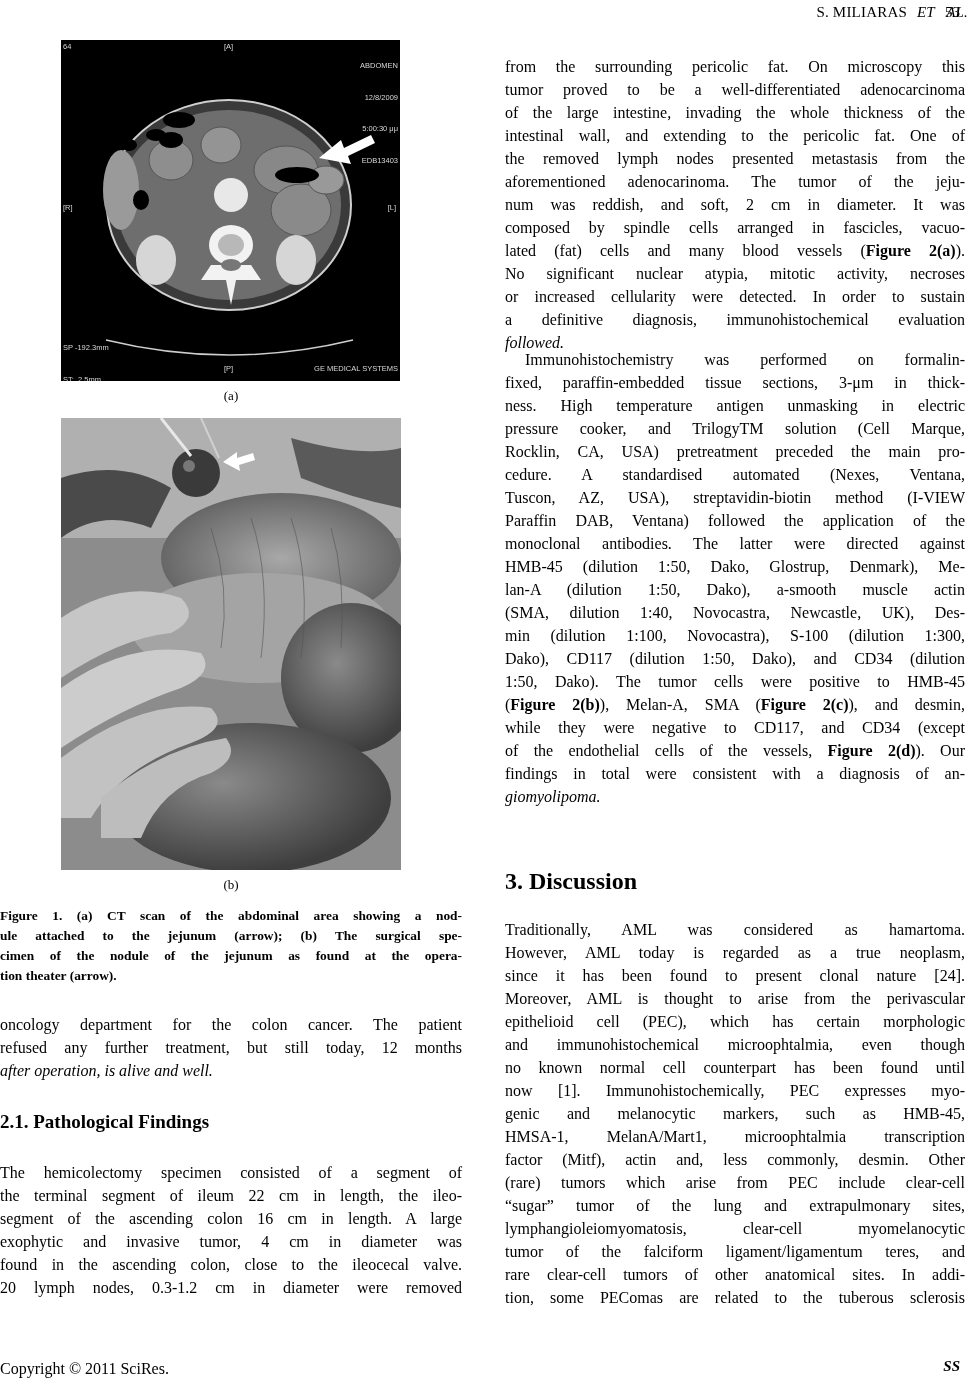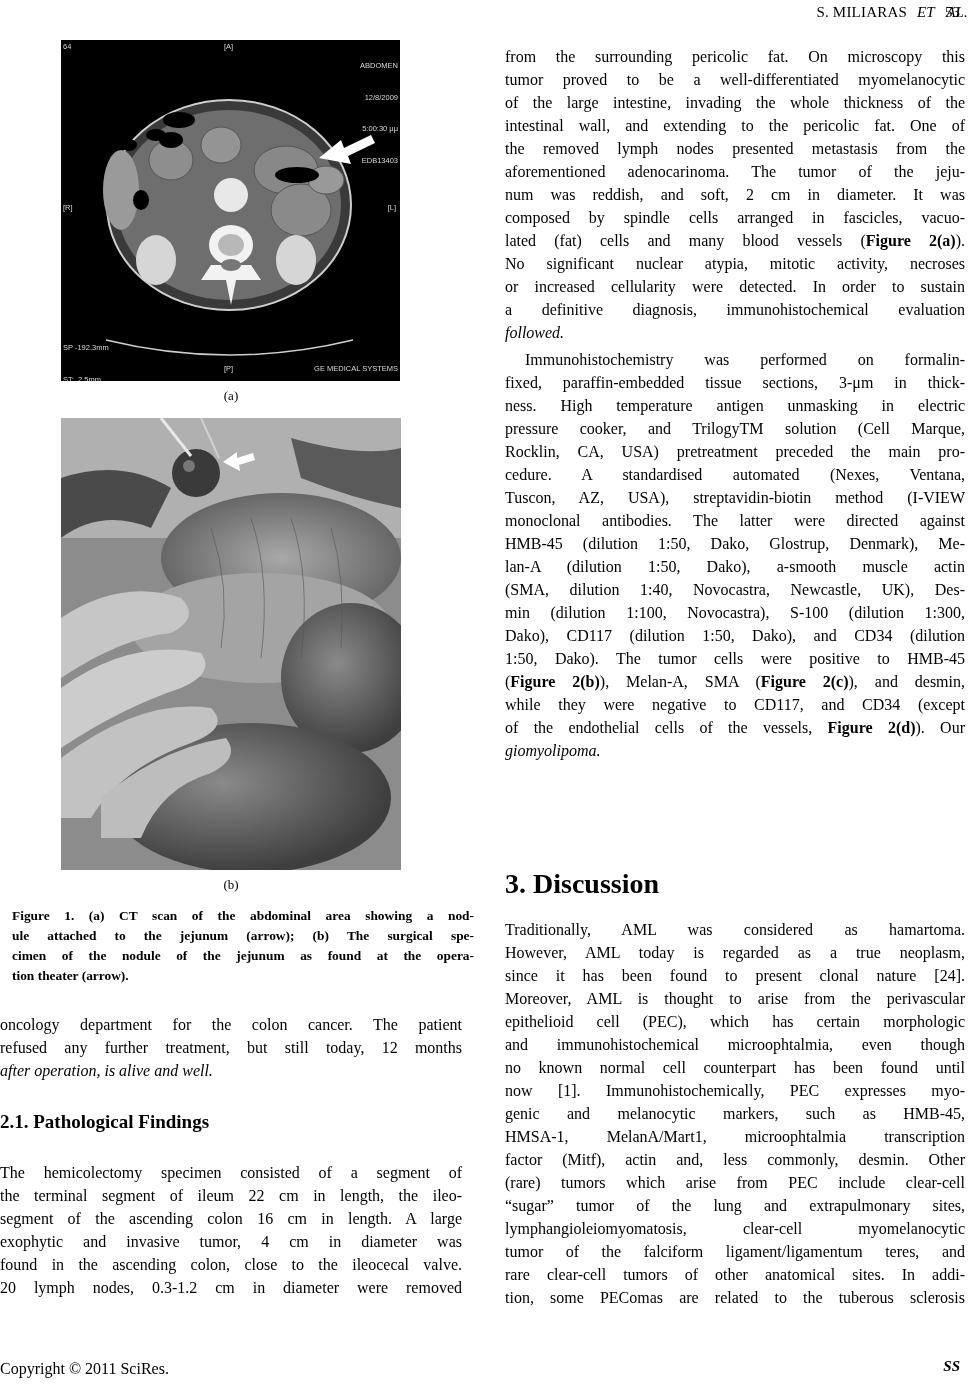--- a/index.html
+++ b/index.html
@@ -24,21 +24,21 @@
   }
   .fig-label {
     position: absolute; width: 462px; text-align: center; font-size: 13px;
   }
   .fig-b {
     position: absolute; left: 61px; top: 418px; width: 340px; height: 452px;
     background: #7a7a7a; overflow: hidden;
   }
   .caption {
     position: absolute; left: 0; top: 906px; width: 462px; font-weight: bold;
-    font-size: 13.4px; line-height: 20px; text-align: justify; text-align-last: left; padding-left: 12px;
+    font-size: 13.4px; line-height: 20px; text-align: justify; text-align-last: left;
   }
   .caption .line { display: block; text-align: justify; text-align-last: justify; }
   .caption .line.last { text-align-last: left; }
 
   .para {
     position: absolute; font-size: 16px; line-height: 23px;
   }
   .para .line { display: block; text-align: justify; text-align-last: justify; white-space: nowrap; }
   .para .line.last { text-align-last: left; font-style: italic; }
   .para .line.indent { padding-left: 20px; }
@@ -180,56 +180,58 @@
 <div class="heading" style="left:0;top:1111px">2.1. Pathological Findings</div>
 <div class="para" style="left:0;top:1161px;width:462px">
   <span class="line">The hemicolectomy specimen consisted of a segment of</span>
   <span class="line">the terminal segment of ileum 22 cm in length, the ileo-</span>
   <span class="line">segment of the ascending colon 16 cm in length. A large</span>
   <span class="line">exophytic and invasive tumor, 4 cm in diameter was</span>
   <span class="line">found in the ascending colon, close to the ileocecal valve.</span>
   <span class="line">20 lymph nodes, 0.3-1.2 cm in diameter were removed</span>
 </div>
 
-<div class="para rich" style="left:505px;top:45px;width:460px">
+<div class="para rich" style="left:505px;top:55px;width:460px">
     <span class="line">from the surrounding pericolic fat. On microscopy this</span>
-    <span class="line">tumor proved to be a well-differentiated myomelanocytic</span>
+    <span class="line">tumor proved to be a well-differentiated adenocarcinoma</span>
     <span class="line">of the large intestine, invading the whole thickness of the</span>
     <span class="line">intestinal wall, and extending to the pericolic fat. One of</span>
     <span class="line">the removed lymph nodes presented metastasis from the</span>
     <span class="line">aforementioned adenocarinoma. The tumor of the jeju-</span>
     <span class="line">num was reddish, and soft, 2 cm in diameter. It was</span>
     <span class="line">composed by spindle cells arranged in fascicles, vacuo-</span>
     <span class="line">lated (fat) cells and many blood vessels (<b>Figure 2(a)</b>).</span>
     <span class="line">No significant nuclear atypia, mitotic activity, necroses</span>
     <span class="line">or increased cellularity were detected. In order to sustain</span>
     <span class="line">a definitive diagnosis, immunohistochemical evaluation</span>
     <span class="line last">followed.</span>
   </div>
 <div class="para rich" style="left:505px;top:348px;width:460px">
     <span class="line indent">Immunohistochemistry was performed on formalin-</span>
     <span class="line">fixed, paraffin-embedded tissue sections, 3-μm in thick-</span>
     <span class="line">ness. High temperature antigen unmasking in electric</span>
     <span class="line">pressure cooker, and TrilogyTM solution (Cell Marque,</span>
     <span class="line">Rocklin, CA, USA) pretreatment preceded the main pro-</span>
     <span class="line">cedure. A standardised automated (Nexes, Ventana,</span>
     <span class="line">Tuscon, AZ, USA), streptavidin-biotin method (I-VIEW</span>
+    <span class="line">Paraffin DAB, Ventana) followed the application of the</span>
     <span class="line">monoclonal antibodies. The latter were directed against</span>
     <span class="line">HMB-45 (dilution 1:50, Dako, Glostrup, Denmark), Me-</span>
     <span class="line">lan-A (dilution 1:50, Dako), a-smooth muscle actin</span>
     <span class="line">(SMA, dilution 1:40, Novocastra, Newcastle, UK), Des-</span>
     <span class="line">min (dilution 1:100, Novocastra), S-100 (dilution 1:300,</span>
     <span class="line">Dako), CD117 (dilution 1:50, Dako), and CD34 (dilution</span>
     <span class="line">1:50, Dako). The tumor cells were positive to HMB-45</span>
     <span class="line">(<b>Figure 2(b)</b>), Melan-A, SMA (<b>Figure 2(c)</b>), and desmin,</span>
     <span class="line">while they were negative to CD117, and CD34 (except</span>
     <span class="line">of the endothelial cells of the vessels, <b>Figure 2(d)</b>). Our</span>
+    <span class="line">findings in total were consistent with a diagnosis of an-</span>
     <span class="line last">giomyolipoma.</span>
   </div>
-<div class="heading" style="left:505px;top:868px;font-size:28px">3. Discussion</div>
+<div class="heading" style="left:505px;top:868px;font-size:24px">3. Discussion</div>
 <div class="para rich" style="left:505px;top:918px;width:460px">
     <span class="line">Traditionally, AML was considered as hamartoma.</span>
     <span class="line">However, AML today is regarded as a true neoplasm,</span>
     <span class="line">since it has been found to present clonal nature [24].</span>
     <span class="line">Moreover, AML is thought to arise from the perivascular</span>
     <span class="line">epithelioid cell (PEC), which has certain morphologic</span>
     <span class="line">and immunohistochemical microophtalmia, even though</span>
     <span class="line">no known normal cell counterpart has been found until</span>
     <span class="line">now [1]. Immunohistochemically, PEC expresses myo-</span>
     <span class="line">genic and melanocytic markers, such as HMB-45,</span>

